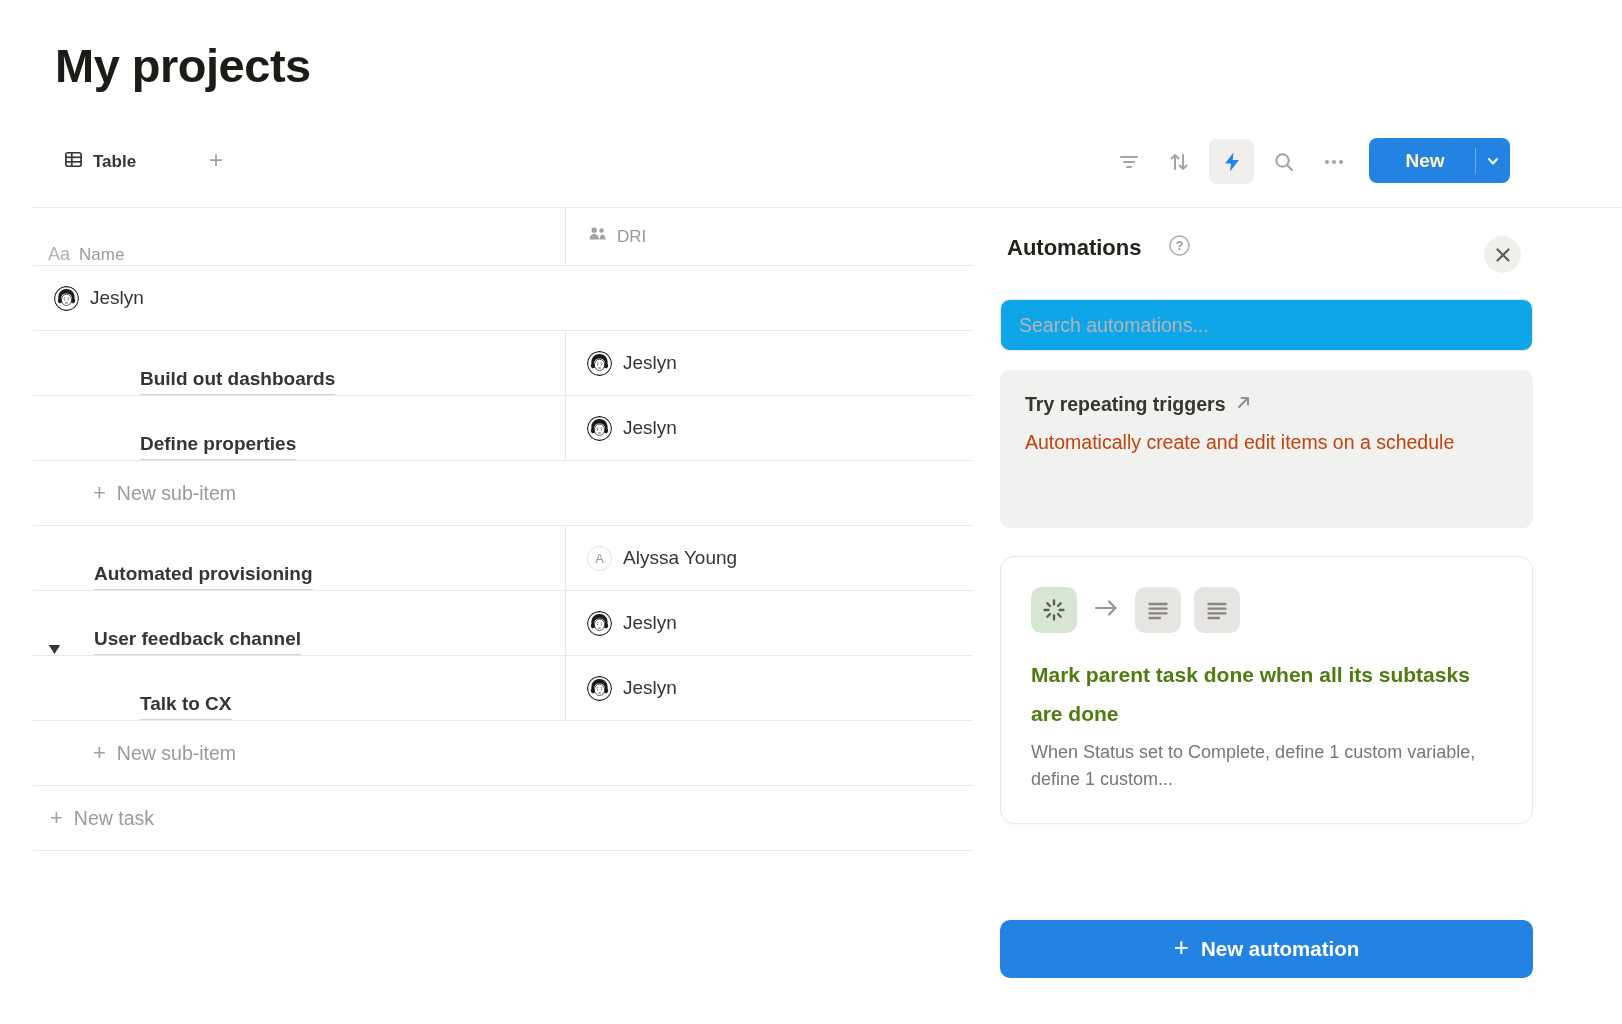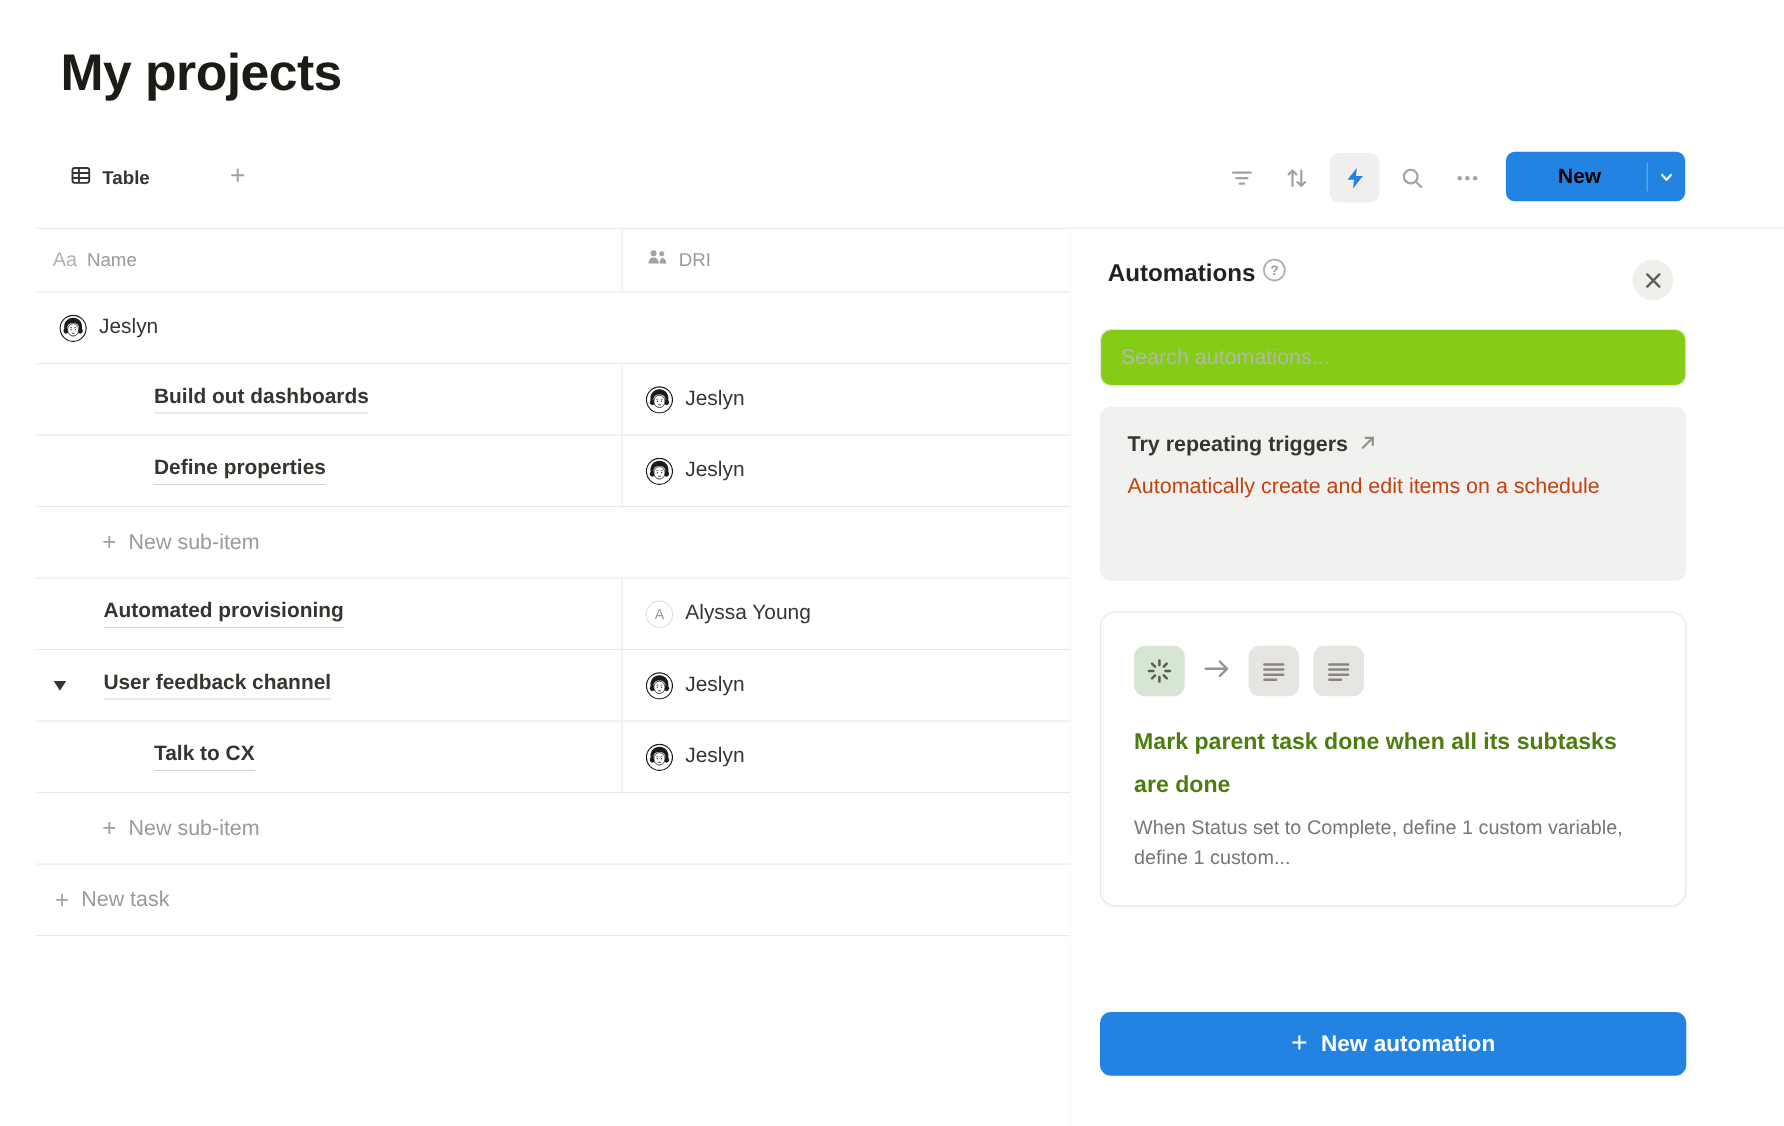--- a/index.html
+++ b/index.html
@@ -16,36 +16,36 @@
   .view-tab { position:absolute; left:64px; top:0; height:47px; display:flex; align-items:center;
               gap:10px; cursor:pointer; }
   .view-tab .vt-label { font-size:17px; font-weight:600; color:#37352f; }
   .add-view { position:absolute; left:200px; top:6px; width:32px; height:32px; display:flex;
               align-items:center; justify-content:center; color:#a3a19c; font-size:24px;
               font-weight:300; cursor:pointer; border-radius:6px; }
   .tools { position:absolute; right:118px; top:0; height:47px; display:flex; align-items:center; gap:10px; }
   .icon-btn { width:40px; height:40px; display:flex; align-items:center; justify-content:center;
               border-radius:8px; cursor:pointer; }
   .icon-btn.active { background:#f0efed; width:45px; height:45px; }
-  .new-btn { position:absolute; right:0; top:0; width:163px; height:45px; background:#2383e2;
-             border-radius:8px; display:flex; align-items:center; color:#000000; cursor:pointer; }
+  .new-btn { position:absolute; right:0; top:0; width:141px; height:45px; background:#2383e2;
+             border-radius:8px; display:flex; align-items:center; color:#fef9c3; cursor:pointer; }
   .new-btn .nb-label { flex:1; text-align:center; font-size:19px; font-weight:600; padding-left:6px; }
   .new-btn .nb-divider { width:1px; height:26px; background:rgba(255,255,255,0.35); }
   .new-btn .nb-chevron { width:34px; display:flex; align-items:center; justify-content:center; }
   .viewbar { left:0; right:0; }
   .tools { right:1622px; } 
   .tools { right:auto; left:1080px; width:424px; justify-content:flex-end; padding-right:150px; }
   .new-btn { right:auto; left:1369px; }
 
   
   .top-border { position:absolute; left:33px; top:207px; width:1589px; height:1px; background:#e9e9e7; }
   .table { position:absolute; left:33px; top:208px; width:940px; }
   .trow { display:flex; align-items:stretch; border-bottom:1px solid #e9e9e7; height:65px; }
   .trow.thead { height:58px; }
-  .cell-name { width:533px; display:flex; align-items:center; padding-left:15px; }
+  .cell-name { width:533px; display:flex; align-items:flex-end; padding-left:15px; }
   .trow.with-divider .cell-name { border-right:1px solid #e9e9e7; }
   .cell-dri { flex:1; display:flex; align-items:center; padding-left:21px; gap:11px; cursor:pointer; }
   .thead .hd-label { font-size:17px; color:#9b9a97; }
   .thead .aa { font-size:18px; color:#b4b2ad; margin-right:9px; }
   .thead .cell-dri { gap:9px; cursor:default; }
   .toggle-box { width:46px; display:flex; align-items:center; cursor:pointer; }
   .toggle-box.hidden svg { visibility:hidden; }
   .indent { width:46px; }
   .name-link { font-size:19px; font-weight:600; color:#37352f; cursor:pointer;
                border-bottom:1.5px solid rgba(55,53,47,0.22); padding-bottom:3px; line-height:1.2; }
@@ -57,26 +57,26 @@
   .action-row { display:flex; align-items:center; border-bottom:1px solid #e9e9e7; height:65px;
                 gap:11px; color:#9b9a97; cursor:pointer; }
   .action-row .plus { font-size:22px; font-weight:300; color:#a3a19c; }
   .action-row .ar-label { font-size:19.5px; }
   .action-row.sub { padding-left:60px; }
   .action-row.page { padding-left:17px; }
 
   
   .panel-divider { position:absolute; left:973px; top:208px; width:1px; height:816px; background:#e9e9e7; }
   .panel { position:absolute; left:973px; top:208px; width:649px; height:816px; background:#fff; }
-  .panel-title-row { position:absolute; left:34px; top:26px; display:flex; align-items:center; gap:6px; }
+  .panel-title-row { position:absolute; left:34px; top:26px; display:flex; align-items:center; gap:27px; }
   .panel-title { font-size:22px; font-weight:700; color:#24221d; }
   .close-btn { position:absolute; left:511px; top:28px; width:37px; height:37px; border-radius:50%;
                background:#efefec; display:flex; align-items:center; justify-content:center; cursor:pointer; }
   .search-box { position:absolute; left:27px; top:91px; width:533px; height:52px; }
-  .search-box input { width:100%; height:100%; background:#84cc16; border:1px solid #e7e6e3;
+  .search-box input { width:100%; height:100%; background:#0ea5e9; border:1px solid #e7e6e3;
                       border-radius:10px; padding:0 18px; font-size:19.5px; color:#37352f; outline:none;
                       font-family:"Liberation Sans","DejaVu Sans",sans-serif; }
   .search-box input::placeholder { color:#b7b5b1; }
   .promo-card { position:absolute; left:27px; top:162px; width:533px; height:158px; background:#f1f1ef;
                 border-radius:10px; padding:23px 25px; cursor:pointer; }
   .promo-title-row { display:flex; align-items:center; gap:10px; }
   .promo-title { font-size:19.5px; font-weight:600; color:#37352f; }
   .promo-desc { margin-top:8px; font-size:19.5px; line-height:37px; color:#c2410c; }
   .auto-card { position:absolute; left:27px; top:348px; width:533px; height:268px; background:#fff;
                border:1px solid #e8e8e6; border-radius:14px; padding:30px; cursor:pointer;

